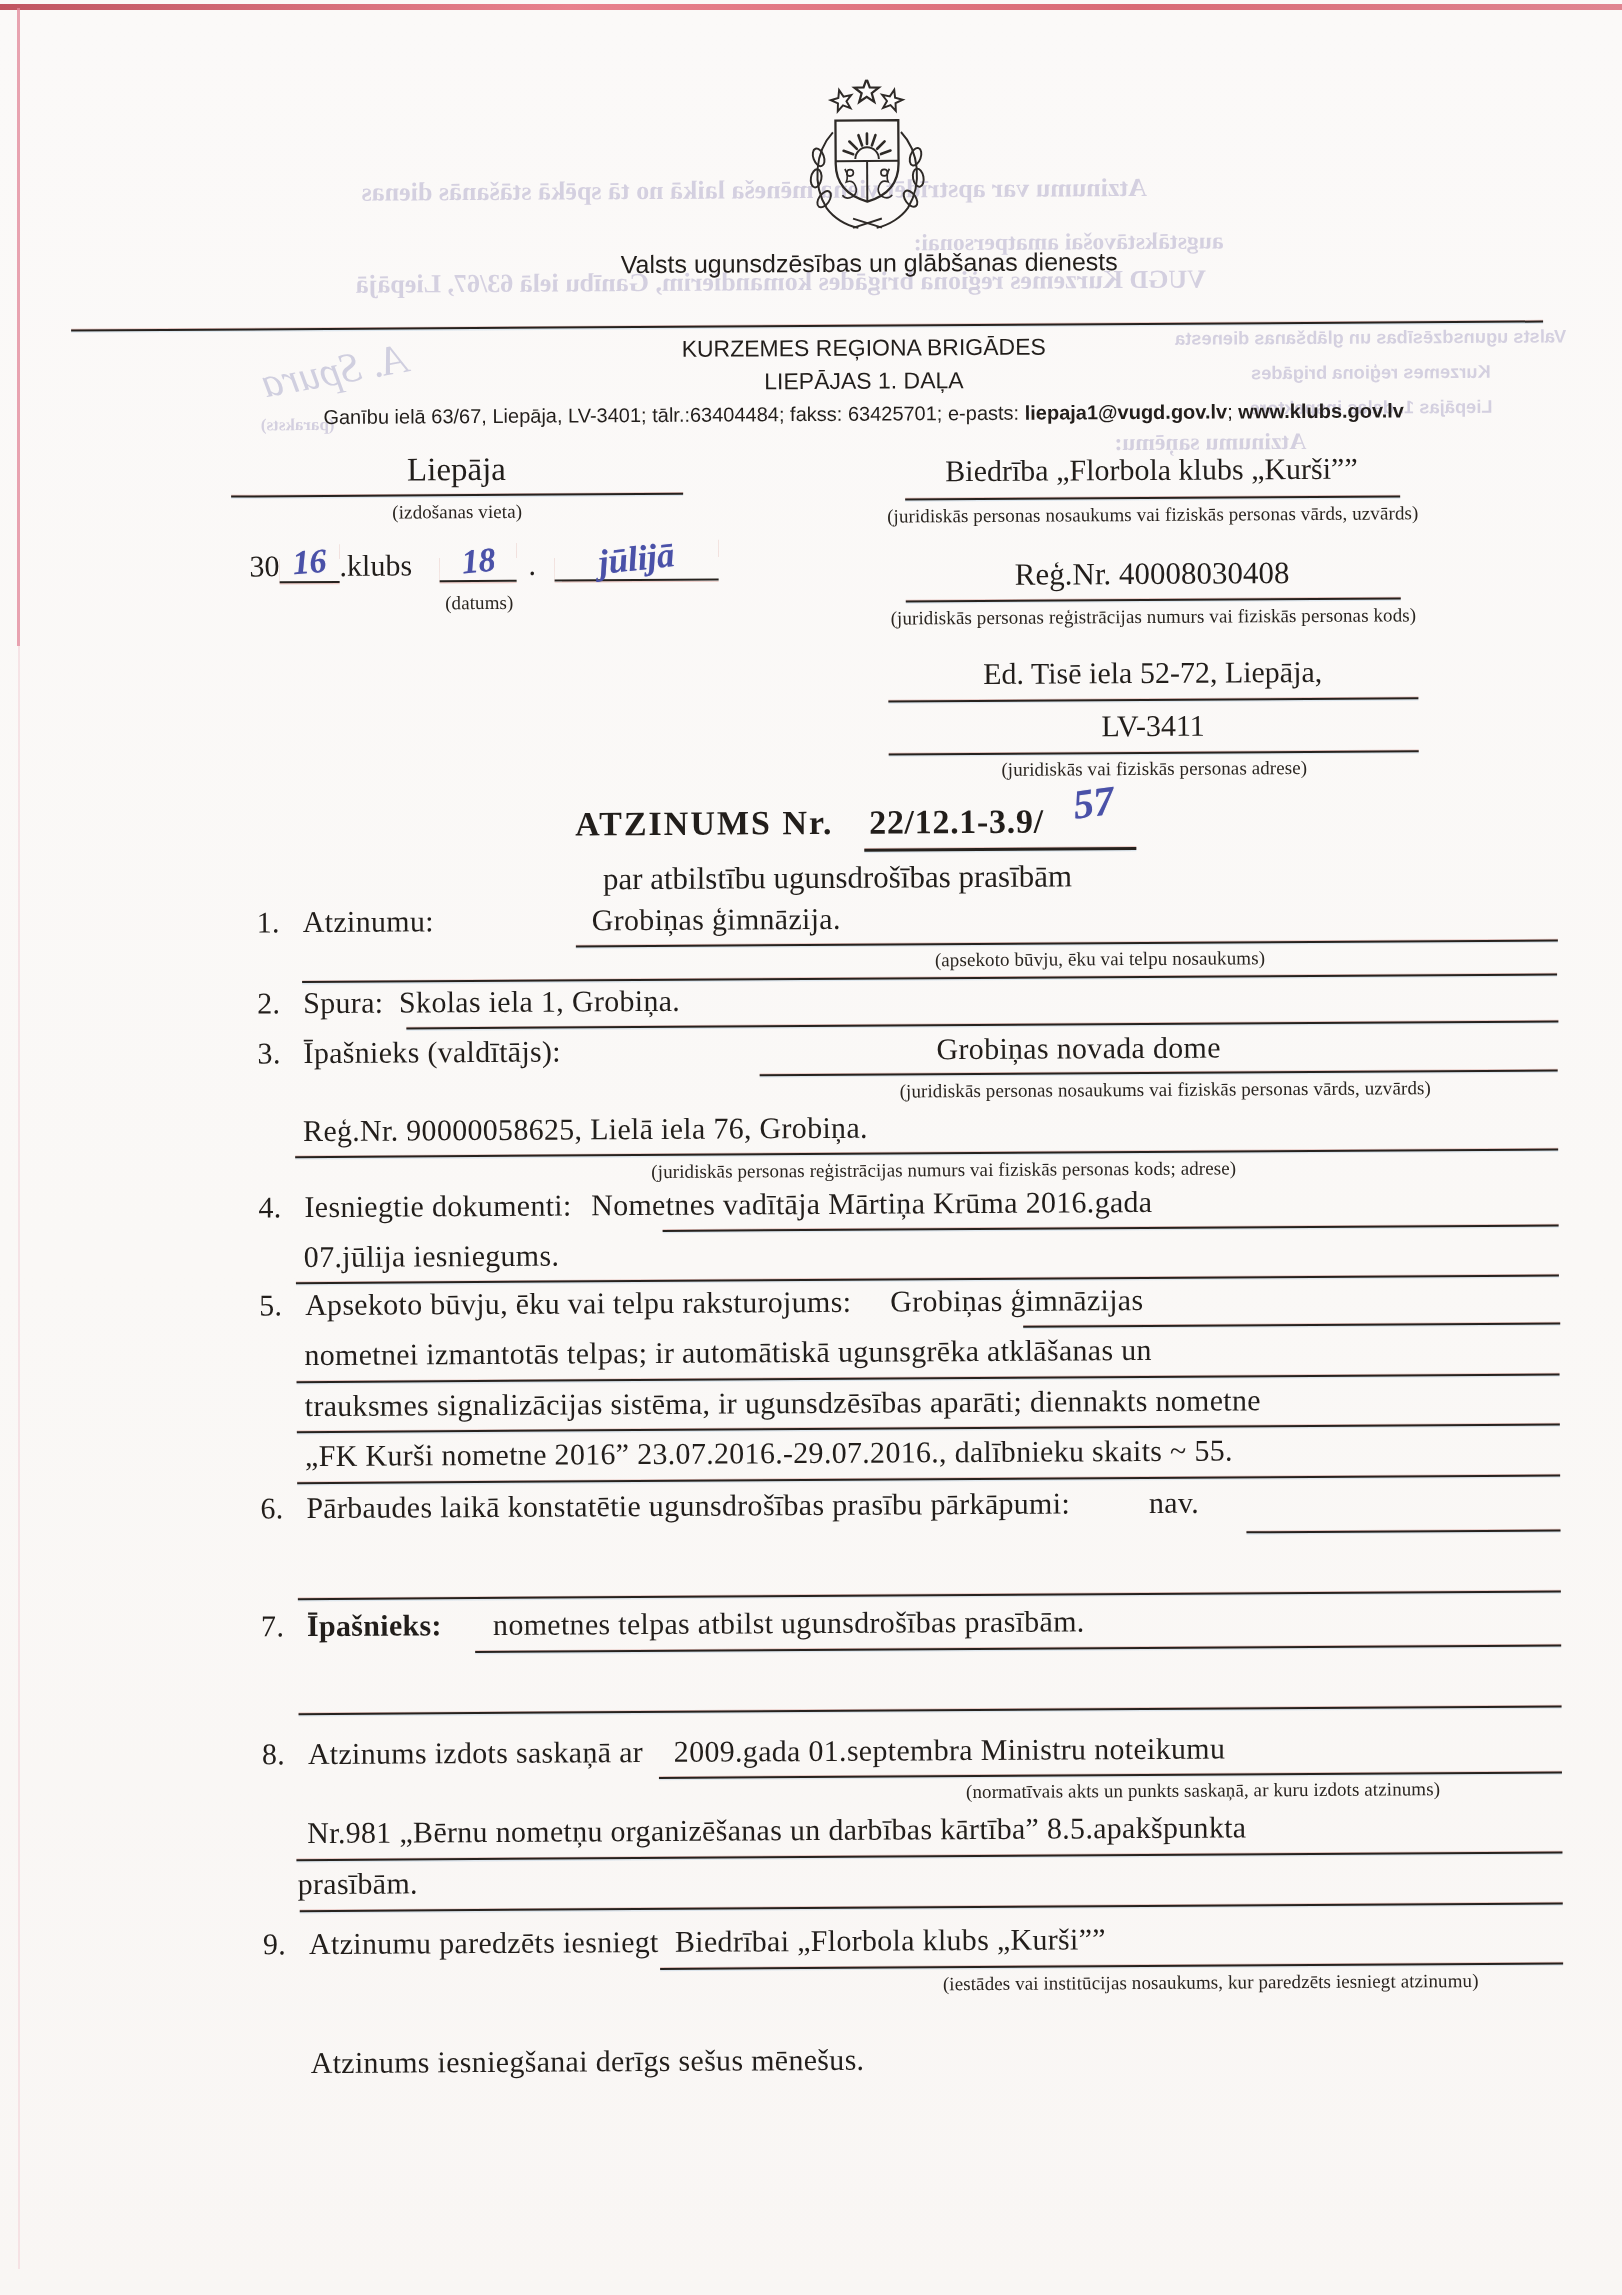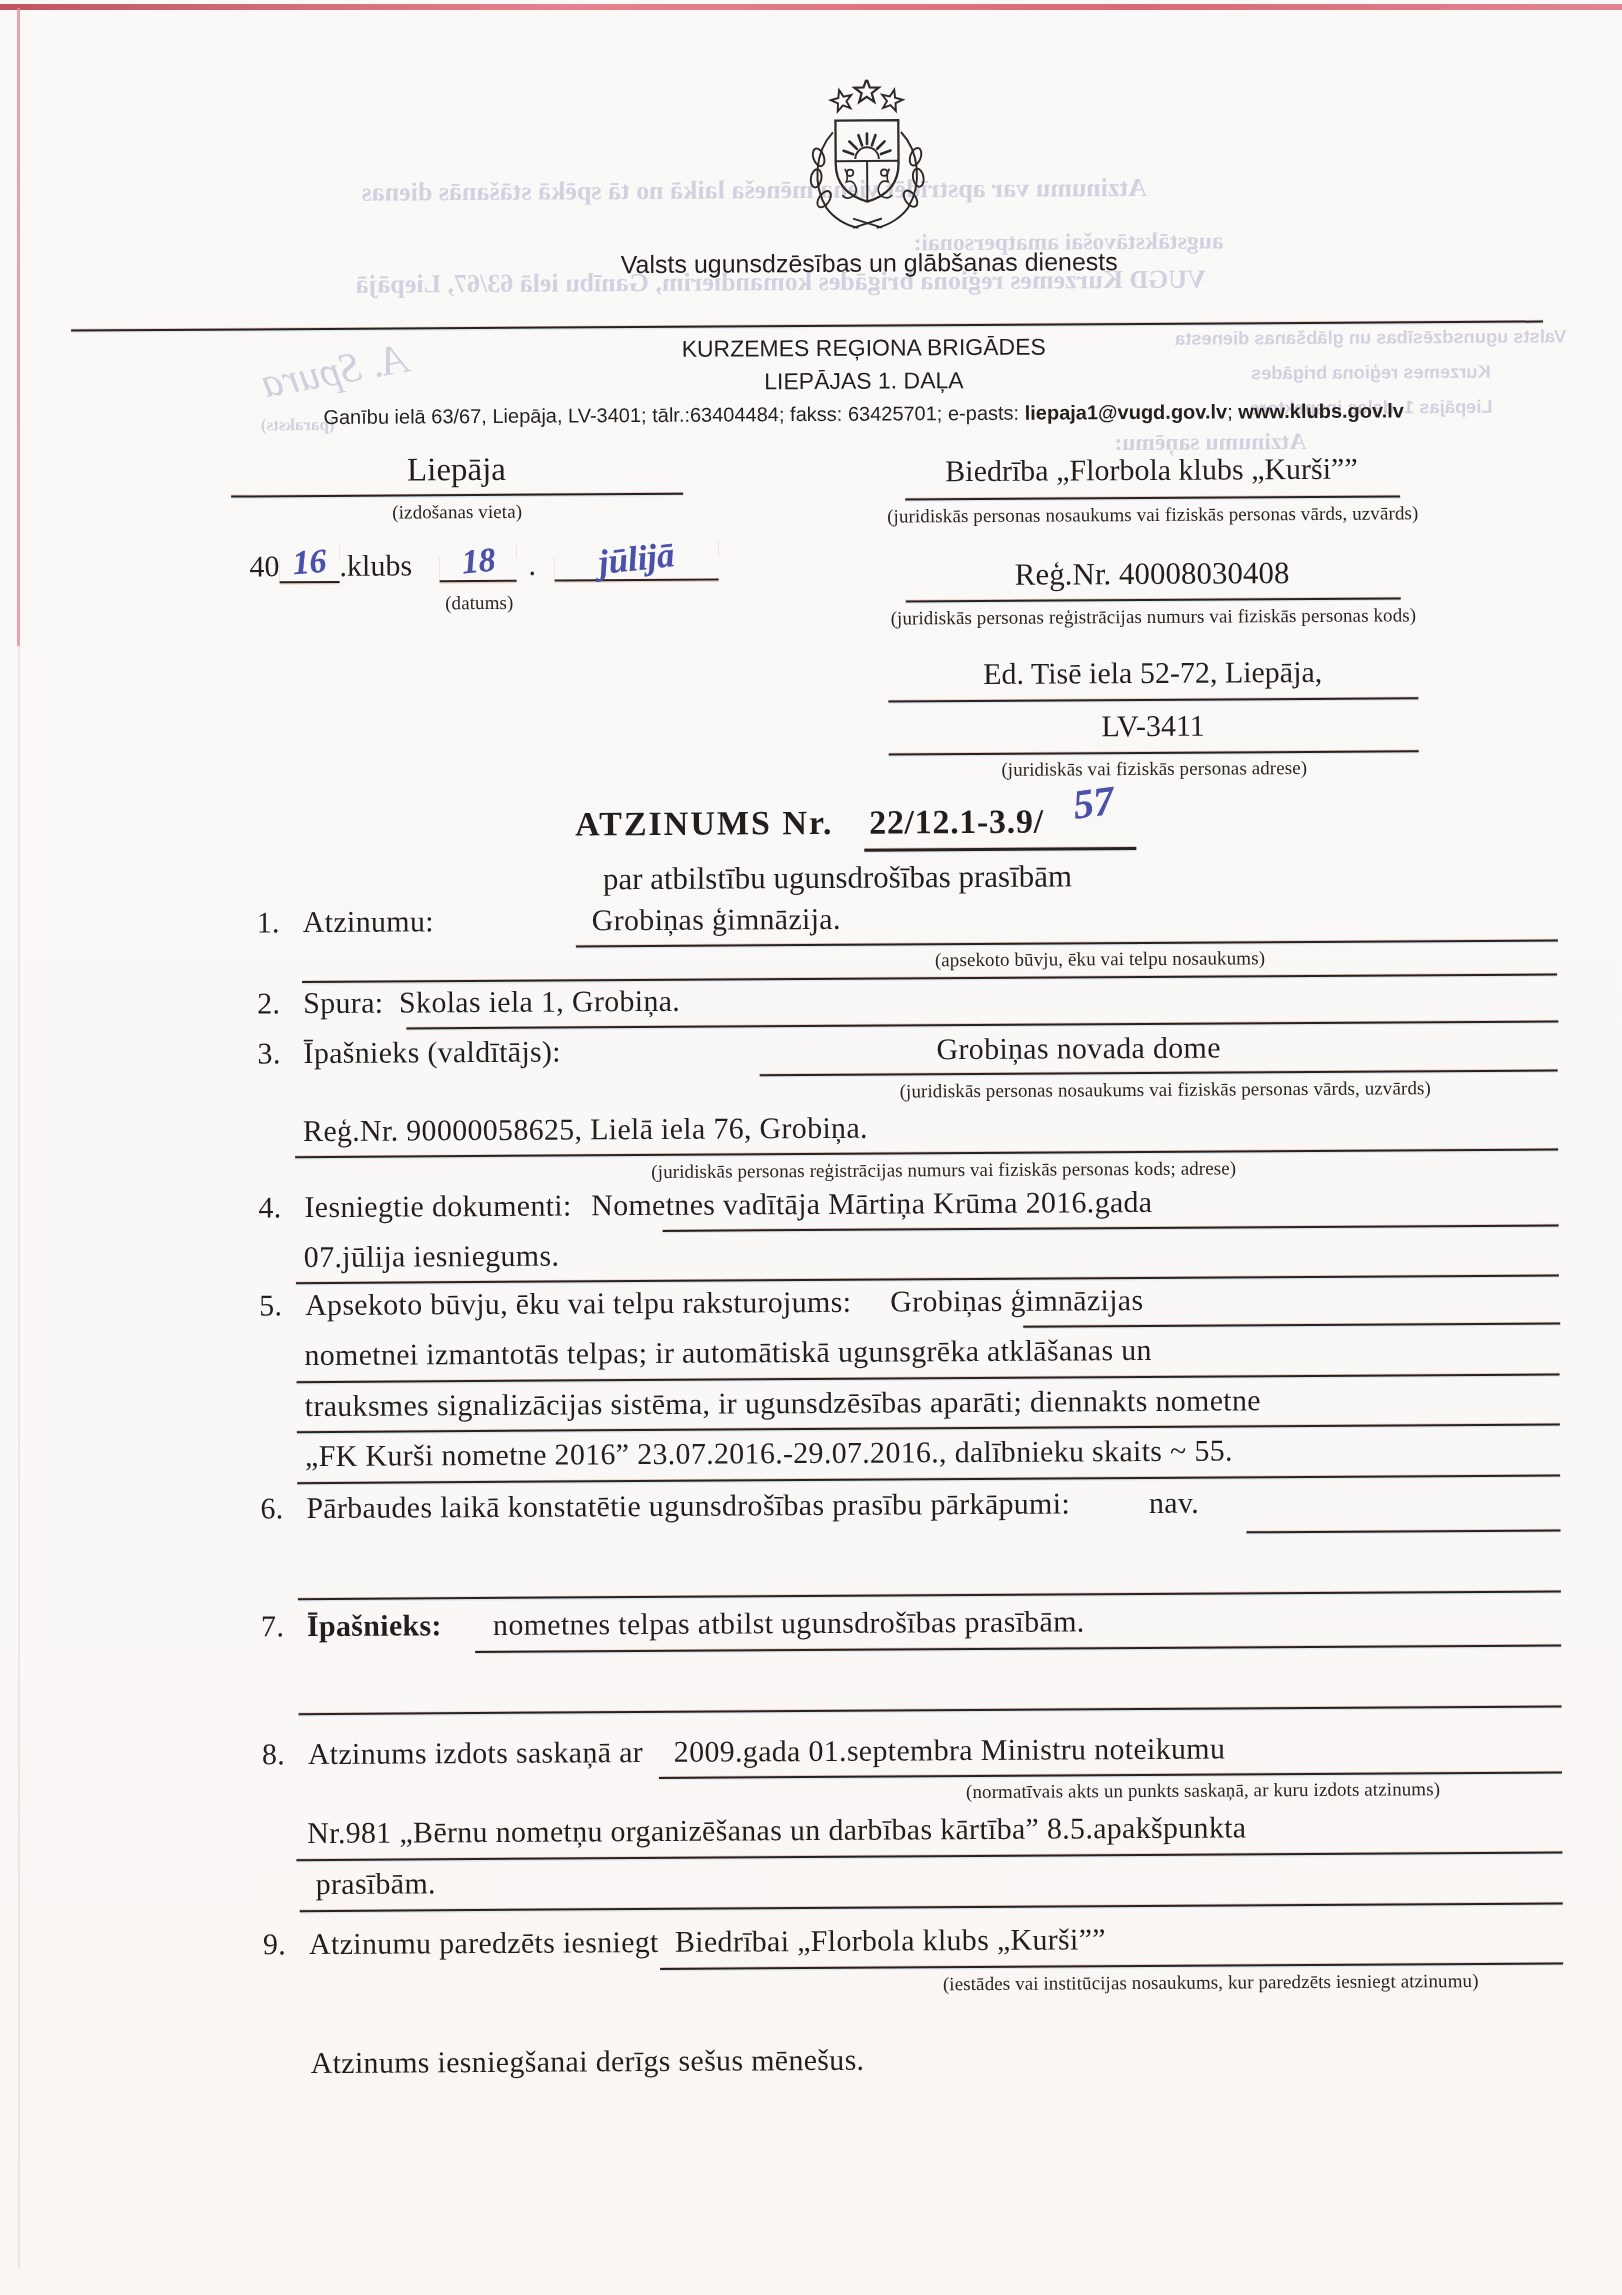--- a/index.html
+++ b/index.html
@@ -105,21 +105,21 @@
     <div class="rule" style="left:75px;top:325px;width:1472px;"></div>
     <div class="abs sans center z2" style="left:213px;top:335px;width:1309px;font-size:23px;">KURZEMES REĢIONA BRIGĀDES</div>
     <div class="abs sans center z2" style="left:213px;top:368px;width:1309px;font-size:23px;">LIEPĀJAS 1. DAĻA</div>
     <div class="abs sans center z2" style="left:111px;top:403px;width:1512px;font-size:20px;"><span>Ganību ielā 63/67, Liepāja, LV-3401; tālr.:63404484; fakss: 63425701; e-pasts: </span><span class="b">liepaja1@vugd.gov.lv</span><span>; </span><span class="b">www.klubs.gov.lv</span></div>
 
     <div class="abs center z2" style="left:232px;top:449px;width:455px;font-size:33px;">Liepāja</div>
     <div class="rule" style="left:234px;top:492px;width:452px;"></div>
     <div class="abs center cap z2" style="left:234px;top:499px;width:452px;">(izdošanas vieta)</div>
 
     <div class="abs daterow z2" style="left:252px;top:538px;">
-      <span>40</span>
+      <span>30</span>
         <span class="blank" style="width:60px;"><span class="hand" style="display:inline-block;font-size:34px;transform:rotate(-4deg);">16</span></span>
         <span>.klubs</span>
         <span style="width:27.5px;"></span>
         <span class="blank" style="width:77px;"><span class="hand" style="display:inline-block;font-size:34px;transform:rotate(-5deg);">18</span></span>
         <span style="width:11.8px;"></span>
         <span>.</span>
         <span style="width:18.3px;"></span>
         <span class="blank" style="width:164px;"><span class="hand" style="display:inline-block;font-size:35px;transform:rotate(-6deg);">jūlijā</span></span>
     </div>
     <div class="abs center cap z2" style="left:393px;top:590px;width:177px;">(datums)</div>
@@ -181,21 +181,21 @@
     <div class="abs body-line z2" style="left:489px;top:1606px;">nometnes telpas atbilst ugunsdrošības prasībām.</div>
     <div class="rule" style="left:471px;top:1649px;width:1086px;"></div>
     <div class="rule" style="left:294px;top:1710px;width:1263px;"></div>
 
     <div class="abs body-line z2" style="left:257px;top:1734px;"><span class="num">8.</span><span>Atzinums izdots saskaņā ar</span></div>
     <div class="abs body-line z2" style="left:669px;top:1734px;">2009.gada 01.septembra Ministru noteikumu</div>
     <div class="rule" style="left:654px;top:1776px;width:903px;"></div>
     <div class="abs center cap z2" style="left:838px;top:1782px;width:720px;">(normatīvais akts un punkts saskaņā, ar kuru izdots atzinums)</div>
     <div class="abs body-line z2" style="left:302px;top:1813px;">Nr.981 „Bērnu nometņu organizēšanas un darbības kārtība” 8.5.apakšpunkta</div>
     <div class="rule" style="left:291px;top:1856px;width:1266px;"></div>
-    <div class="abs body-line z2" style="left:310px;top:1864px;">prasībām.</div>
+    <div class="abs body-line z2" style="left:292px;top:1864px;">prasībām.</div>
     <div class="rule" style="left:294px;top:1907px;width:1263px;"></div>
 
     <div class="abs body-line z2" style="left:257px;top:1924px;"><span class="num">9.</span><span>Atzinumu paredzēts iesniegt</span></div>
     <div class="abs body-line z2" style="left:669px;top:1924px;">Biedrībai „Florbola klubs „Kurši””</div>
     <div class="rule" style="left:654px;top:1967px;width:903px;"></div>
     <div class="abs center cap z2" style="left:851px;top:1974px;width:707px;">(iestādes vai institūcijas nosaukums, kur paredzēts iesniegt atzinumu)</div>
 
     <div class="abs body-line z2" style="left:304px;top:2043px;">Atzinums iesniegšanai derīgs sešus mēnešus.</div>
 
   </div>

